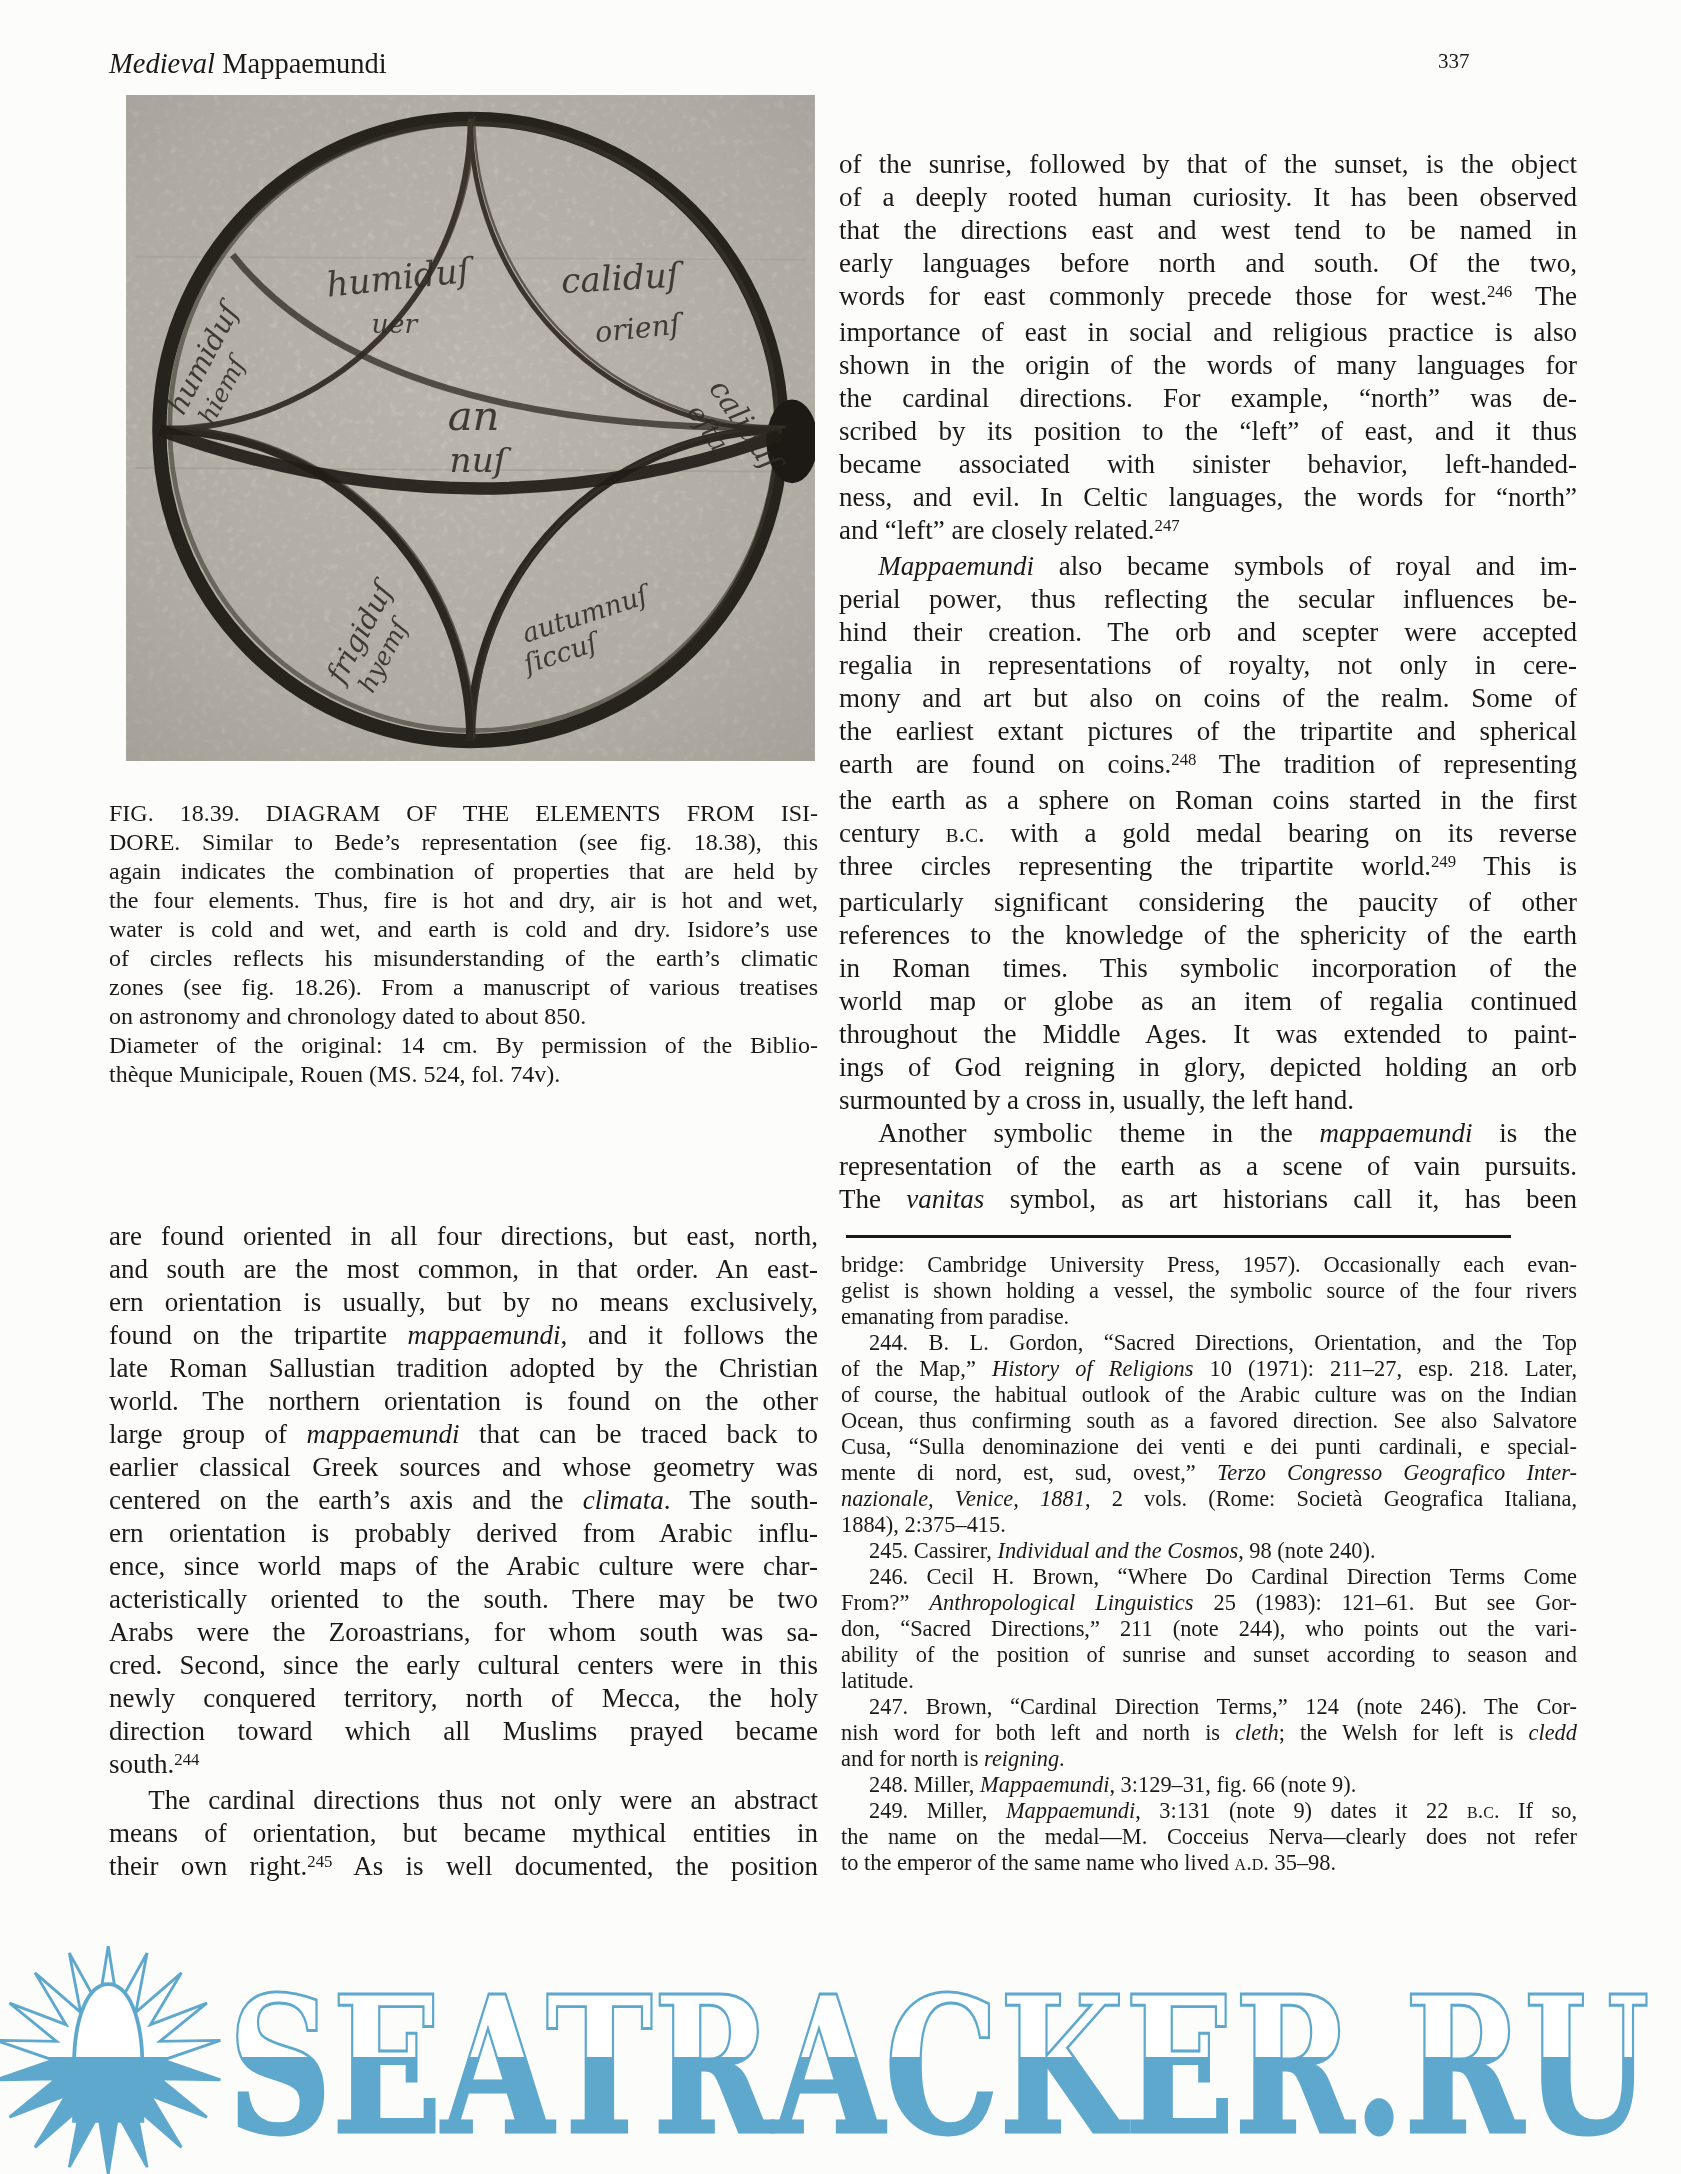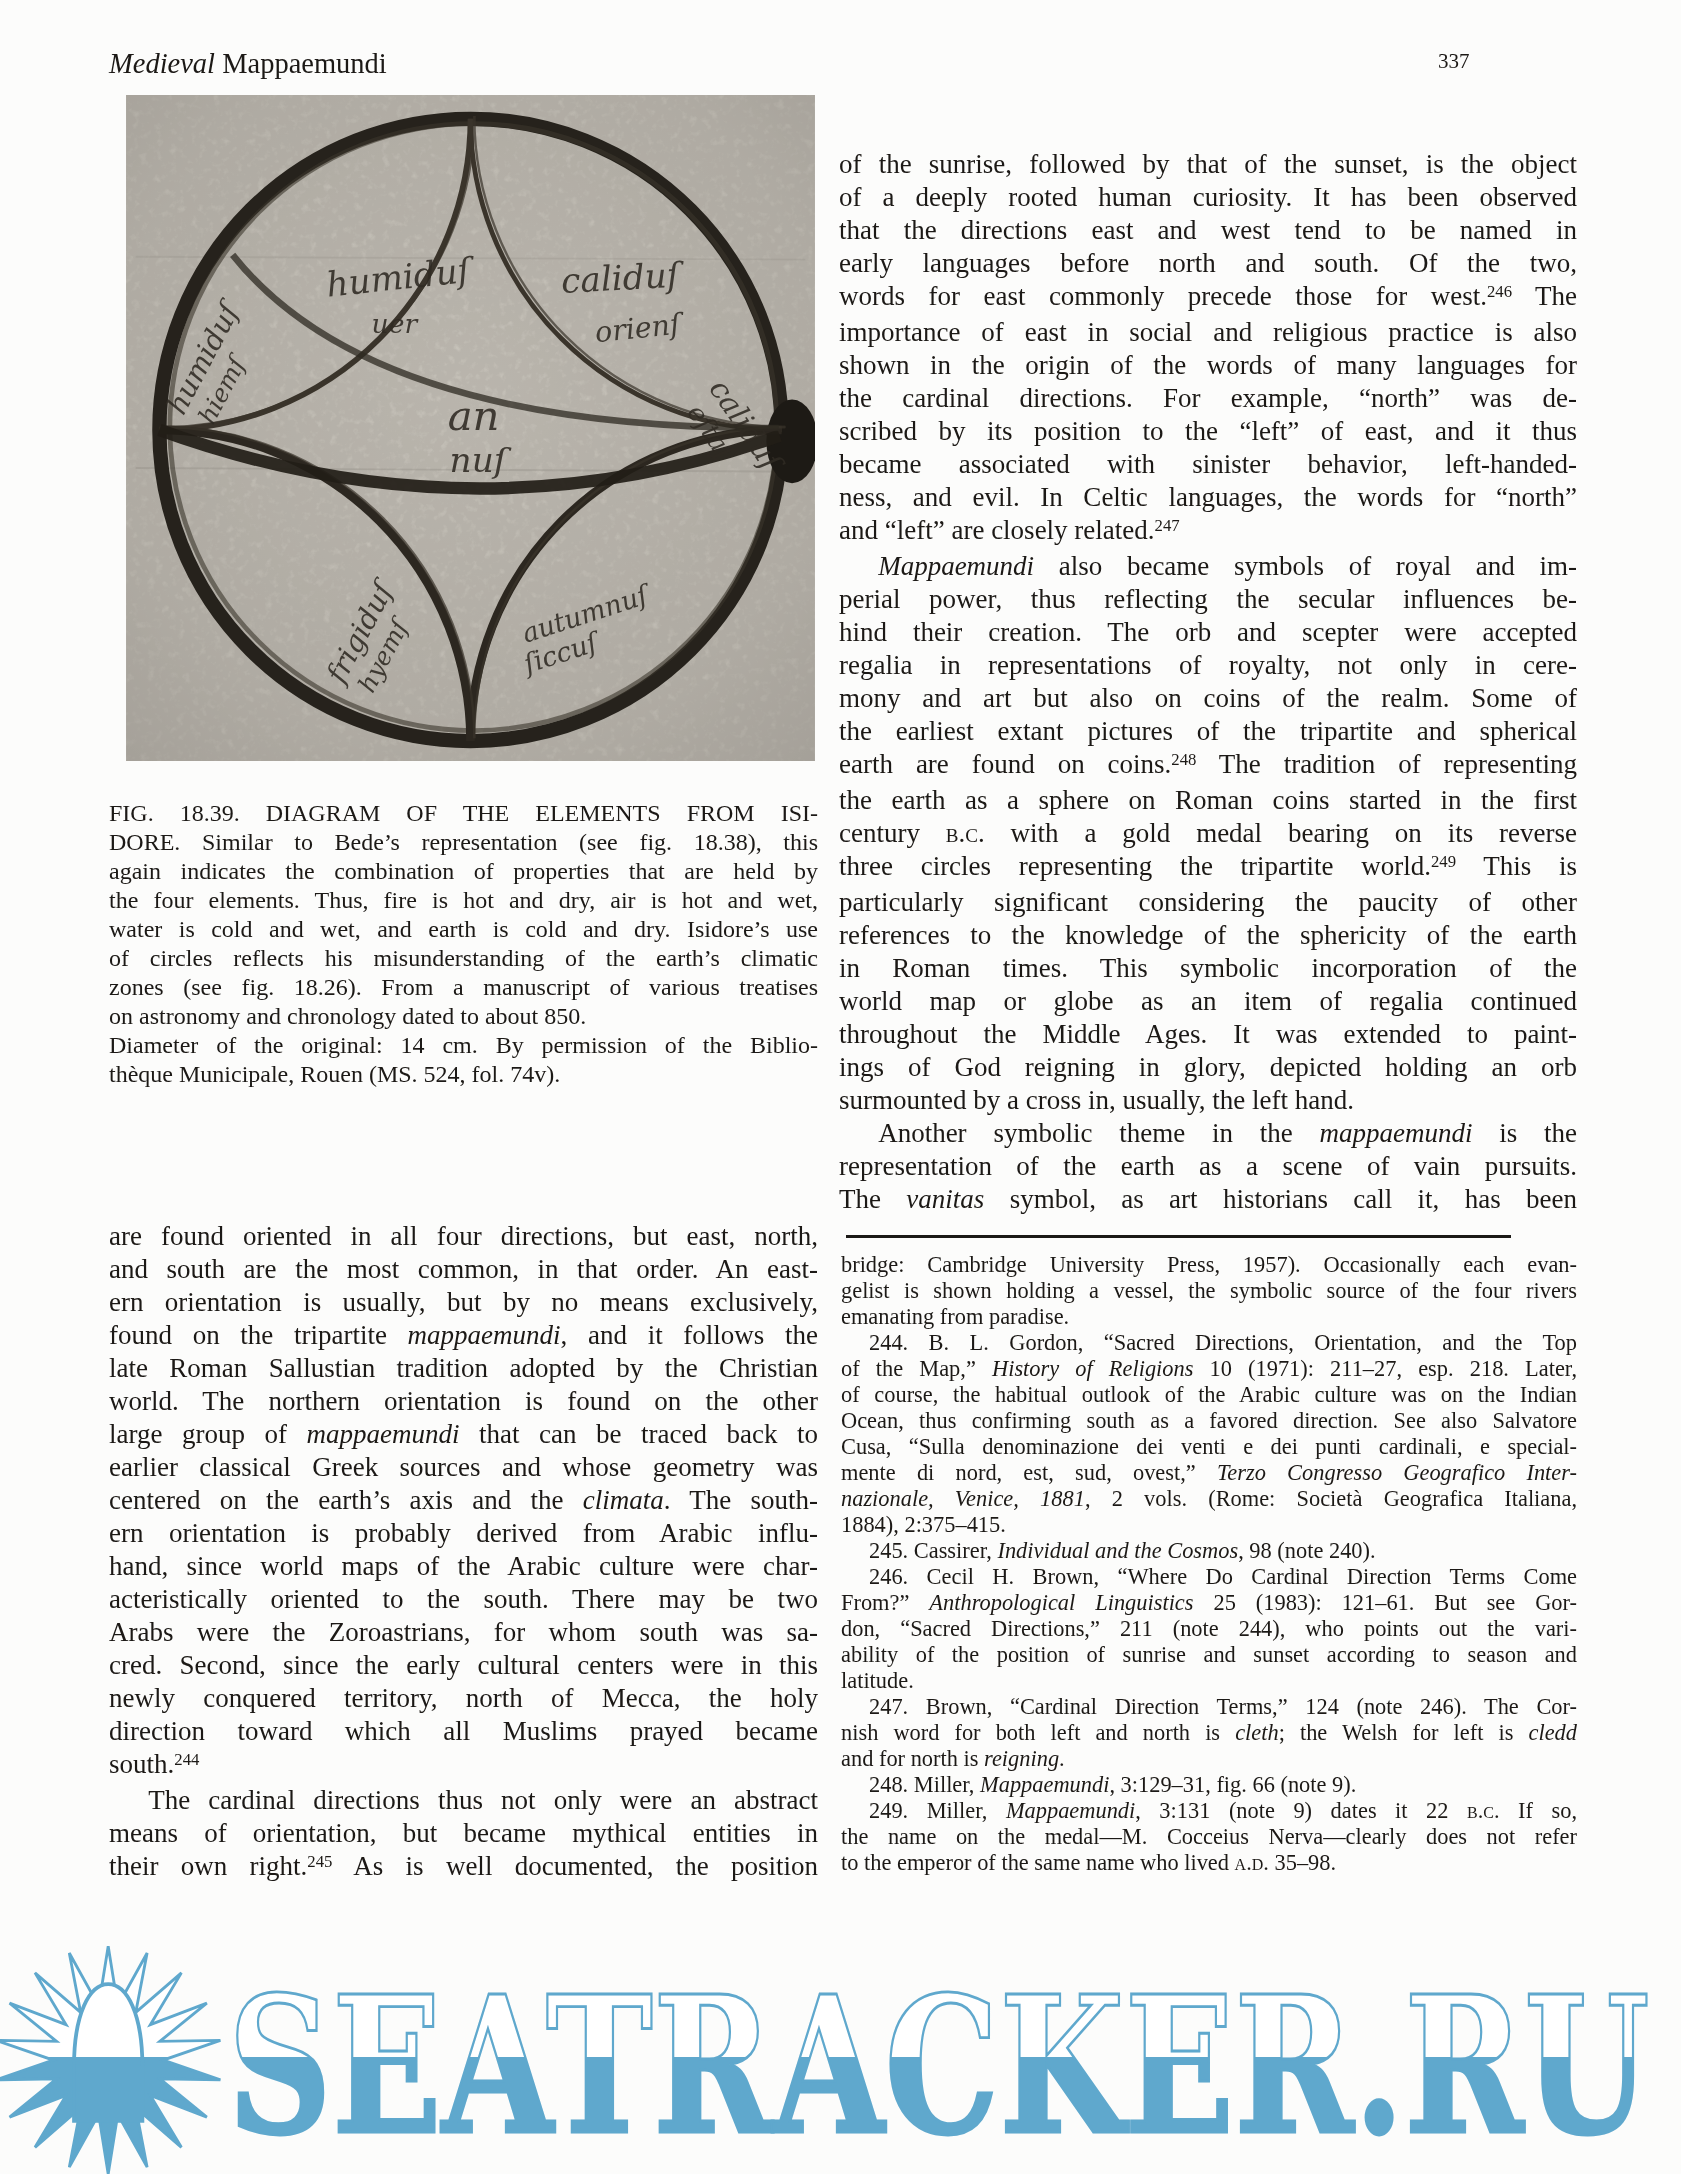--- a/index.html
+++ b/index.html
@@ -127,21 +127,21 @@
     <div class="line"><span class="seg">are found oriented in all four directions, but east, north,</span></div>
     <div class="line"><span class="seg">and south are the most common, in that order. An east-</span></div>
     <div class="line"><span class="seg">ern orientation is usually, but by no means exclusively,</span></div>
     <div class="line"><span class="seg">found on the tripartite </span><span class="seg i">mappaemundi</span><span class="seg">, and it follows the</span></div>
     <div class="line"><span class="seg">late Roman Sallustian tradition adopted by the Christian</span></div>
     <div class="line"><span class="seg">world. The northern orientation is found on the other</span></div>
     <div class="line"><span class="seg">large group of </span><span class="seg i">mappaemundi</span><span class="seg"> that can be traced back to</span></div>
     <div class="line"><span class="seg">earlier classical Greek sources and whose geometry was</span></div>
     <div class="line"><span class="seg">centered on the earth’s axis and the </span><span class="seg i">climata</span><span class="seg">. The south-</span></div>
     <div class="line"><span class="seg">ern orientation is probably derived from Arabic influ-</span></div>
-    <div class="line"><span class="seg">hand, since world maps of the Arabic culture were char-</span></div>
+    <div class="line"><span class="seg">ence, since world maps of the Arabic culture were char-</span></div>
     <div class="line"><span class="seg">acteristically oriented to the south. There may be two</span></div>
     <div class="line"><span class="seg">Arabs were the Zoroastrians, for whom south was sa-</span></div>
     <div class="line"><span class="seg">cred. Second, since the early cultural centers were in this</span></div>
     <div class="line"><span class="seg">newly conquered territory, north of Mecca, the holy</span></div>
     <div class="line"><span class="seg">direction toward which all Muslims prayed became</span></div>
     <div class="line last"><span class="seg">south.</span><span class="seg sup">244</span></div>
     <div class="line ind"><span class="seg">The cardinal directions thus not only were an abstract</span></div>
     <div class="line"><span class="seg">means of orientation, but became mythical entities in</span></div>
     <div class="line"><span class="seg">their own right.</span><span class="seg sup">245</span><span class="seg"> As is well documented, the position</span></div>
   </div>

